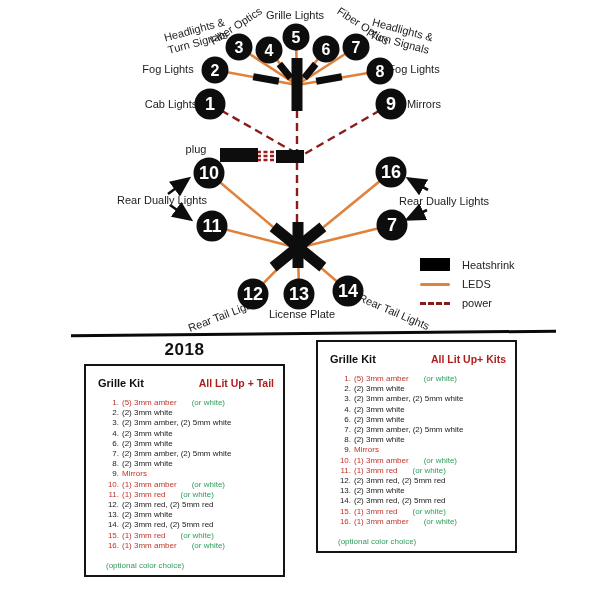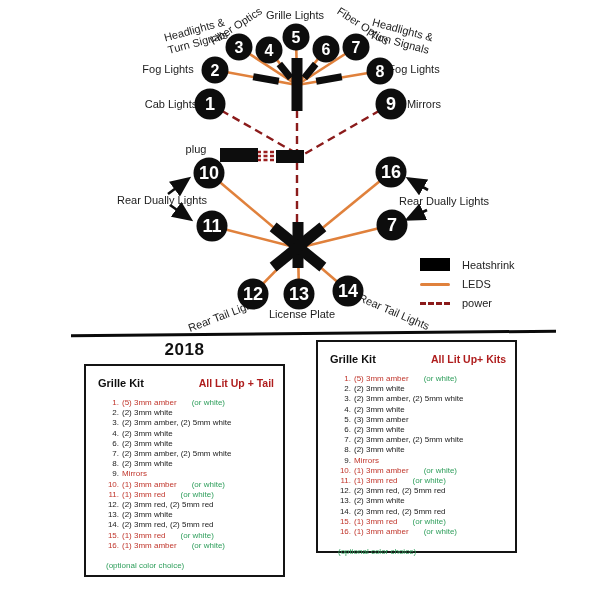--- a/index.html
+++ b/index.html
@@ -201,21 +201,20 @@
     <div class="kit-box">
       <div class="kit-top">
         <span class="kit-title">Grille Kit</span>
         <span class="kit-badge">All Lit Up+ Kits</span>
       </div>
       <ol class="kit-list">
         <li class="red"><span class="num">1.</span><span class="main">(5) 3mm amber</span><span class="opt">(or white)</span></li>
         <li><span class="num">2.</span><span class="main">(2) 3mm white</span><span class="opt"></span></li>
         <li><span class="num">3.</span><span class="main">(2) 3mm amber, (2) 5mm white</span><span class="opt"></span></li>
         <li><span class="num">4.</span><span class="main">(2) 3mm white</span><span class="opt"></span></li>
-        <li><span class="num">5.</span><span class="main">(3) 3mm amber</span><span class="opt"></span></li>
         <li><span class="num">6.</span><span class="main">(2) 3mm white</span><span class="opt"></span></li>
         <li><span class="num">7.</span><span class="main">(2) 3mm amber, (2) 5mm white</span><span class="opt"></span></li>
         <li><span class="num">8.</span><span class="main">(2) 3mm white</span><span class="opt"></span></li>
         <li class="red-label"><span class="num">9.</span><span class="main">Mirrors</span><span class="opt"></span></li>
         <li class="red"><span class="num">10.</span><span class="main">(1) 3mm amber</span><span class="opt">(or white)</span></li>
         <li class="red"><span class="num">11.</span><span class="main">(1) 3mm red</span><span class="opt">(or white)</span></li>
         <li><span class="num">12.</span><span class="main">(2) 3mm red, (2) 5mm red</span><span class="opt"></span></li>
         <li><span class="num">13.</span><span class="main">(2) 3mm white</span><span class="opt"></span></li>
         <li><span class="num">14.</span><span class="main">(2) 3mm red, (2) 5mm red</span><span class="opt"></span></li>
         <li class="red"><span class="num">15.</span><span class="main">(1) 3mm red</span><span class="opt">(or white)</span></li>

